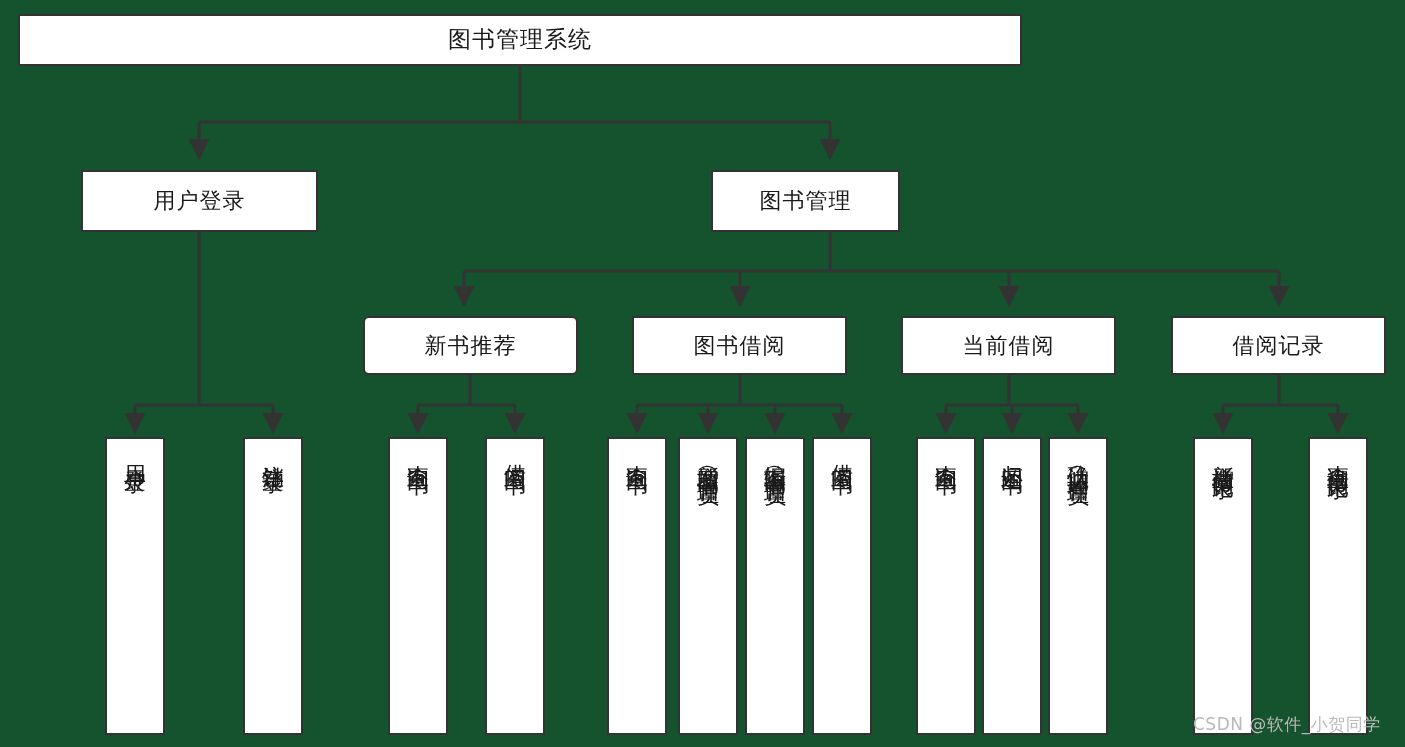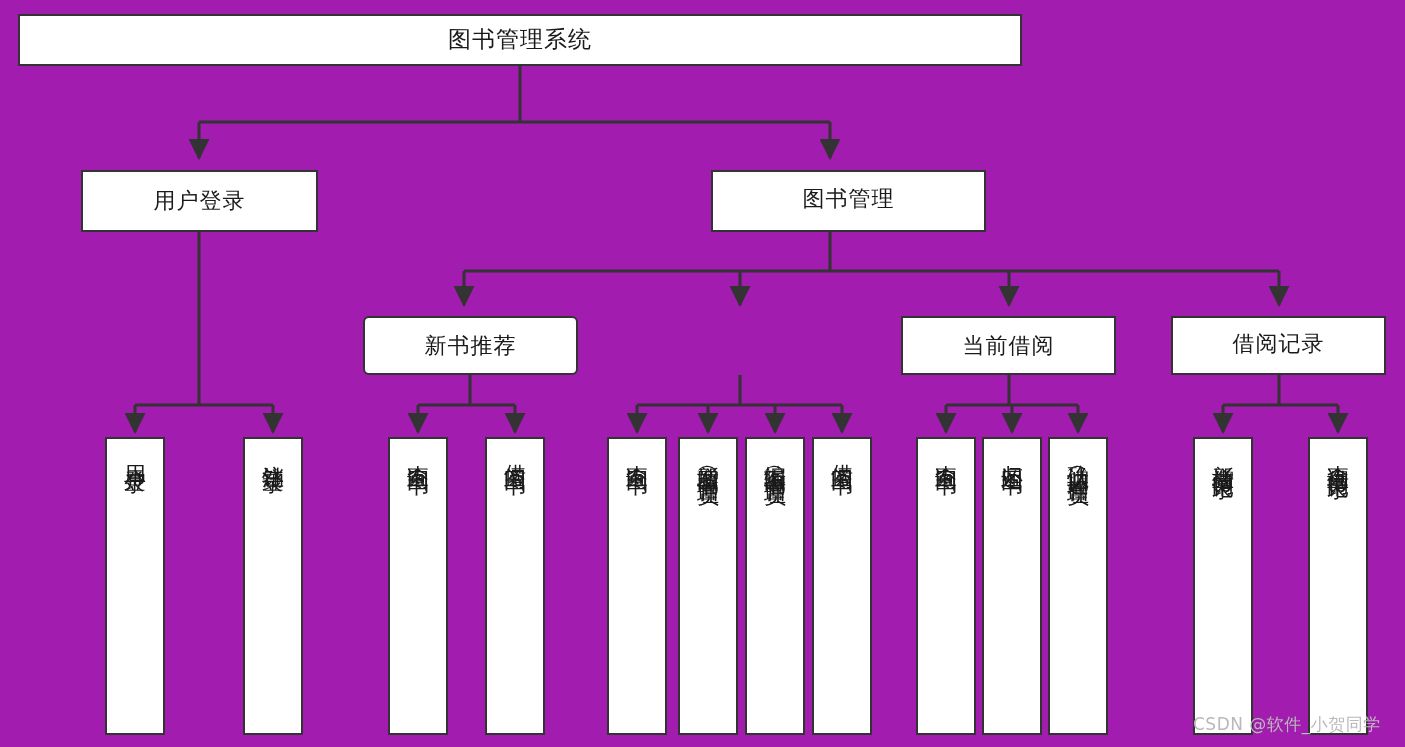--- a/index.html
+++ b/index.html
@@ -8,21 +8,21 @@
     padding: 0;
     background: #ffffff;
   }
   body {
     font-family: "DejaVu Sans", "Liberation Sans", sans-serif;
   }
   #canvas {
     position: relative;
     width: 1405px;
     height: 747px;
-    background: #a21caf;
+    background: #14532d;
     overflow: hidden;
   }
   #edges {
     position: absolute;
     left: 0;
     top: 0;
     width: 1405px;
     height: 747px;
     pointer-events: none;
   }
@@ -125,31 +125,34 @@
     </g>
   </svg>
 
   <div class="node horizontal root" style="left:18px; top:14px; width:1004px; height:52px;">
     <span class="label">图书管理系统</span>
   </div>
 
   <div class="node horizontal" style="left:81px; top:170px; width:237px; height:62px;">
     <span class="label">用户登录</span>
   </div>
-  <div class="node horizontal" style="left:711px; top:170px; width:275px; height:62px;font-family:Liberation Mono, monospace;">
+  <div class="node horizontal" style="left:711px; top:170px; width:189px; height:62px;">
     <span class="label">图书管理</span>
   </div>
 
   <div class="node horizontal" style="left:363px; top:316px; width:215px; height:59px;border-radius:6px;">
     <span class="label">新书推荐</span>
   </div>
+  <div class="node horizontal" style="left:632px; top:316px; width:215px; height:59px;">
+    <span class="label">图书借阅</span>
+  </div>
   <div class="node horizontal" style="left:901px; top:316px; width:215px; height:59px;">
     <span class="label">当前借阅</span>
   </div>
-  <div class="node horizontal" style="left:1171px; top:316px; width:215px; height:59px;font-family:Liberation Mono, monospace;">
+  <div class="node horizontal" style="left:1171px; top:316px; width:215px; height:59px;">
     <span class="label">借阅记录</span>
   </div>
 
   <div class="node vertical" style="left:105px; top:437px; width:60px; height:298px;">
     <span class="label">用户登录</span>
   </div>
   <div class="node vertical" style="left:243px; top:437px; width:60px; height:298px;">
     <span class="label">注销登录</span>
   </div>
 

